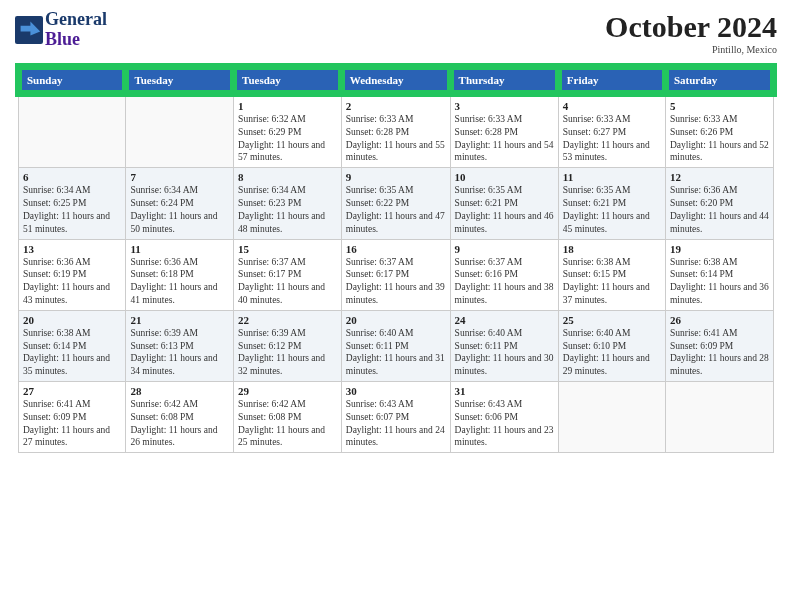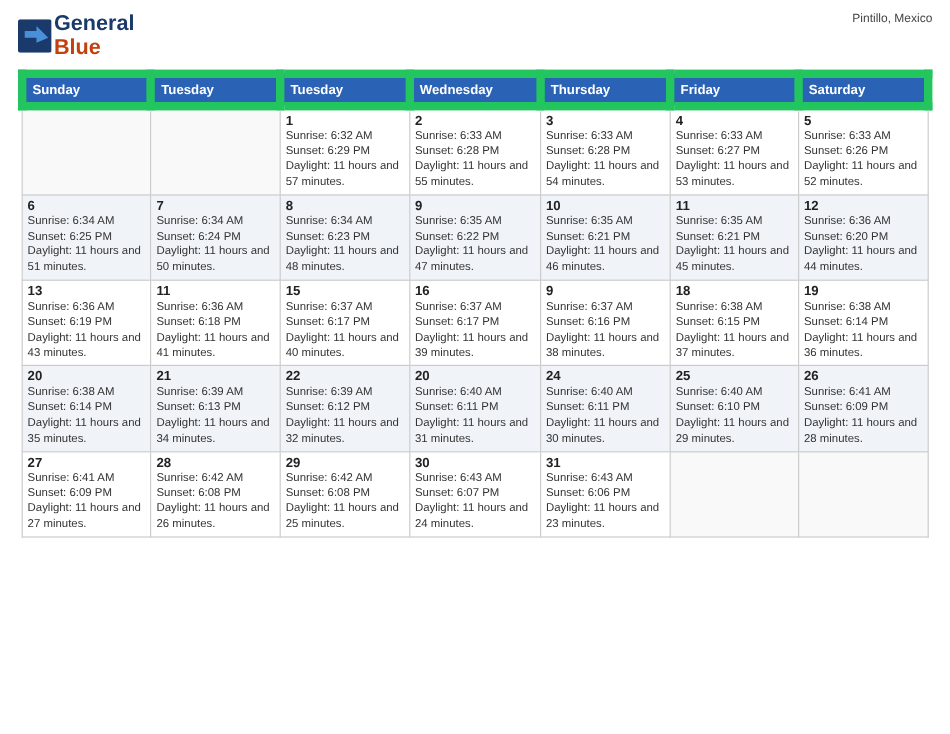--- a/index.html
+++ b/index.html
@@ -8,39 +8,40 @@
       background: #fff;
       width: 792px;
       height: 612px;
       overflow: hidden;
     }
     .page {
       width: 792px;
       height: 612px;
       padding: 10px 15px;
       background: #fff;
+      font-family: Liberation Serif, serif;
     }
     .header {
       display: flex;
       justify-content: space-between;
       align-items: flex-start;
       margin-bottom: 8px;
     }
     .logo {
       display: flex;
       align-items: center;
     }
     .logo-text {
       font-size: 18px;
       font-weight: bold;
       color: #1a3a6b;
       line-height: 1.1;
     }
     .logo-text span {
-      color: #c2410c;
+      color: #4c1d95;
     }
     .logo-icon {
       width: 28px;
       height: 28px;
       margin-right: 2px;
     }
     .title-block {
       text-align: right;
     }
     .month-title {
@@ -102,20 +103,21 @@
       <svg class="logo-icon" viewBox="0 0 40 40">
         <rect x="0" y="0" width="40" height="40" fill="#1a3a6b" rx="3"></rect>
         <polygon points="22,8 36,22 22,28 22,22 8,22 8,14 22,14" fill="#4a90d9"></polygon>
       </svg>
       <div class="logo-text">
         <div>General</div>
         <div><span>Blue</span></div>
       </div>
     </div>
     <div class="title-block">
+      <div class="month-title">October 2024</div>
       <div class="subtitle">Pintillo, Mexico</div>
     </div>
   </div>
 
   <table class="calendar">
     <thead>
       <tr>
 
       <th>Sunday</th>
           <th>Tuesday</th>

